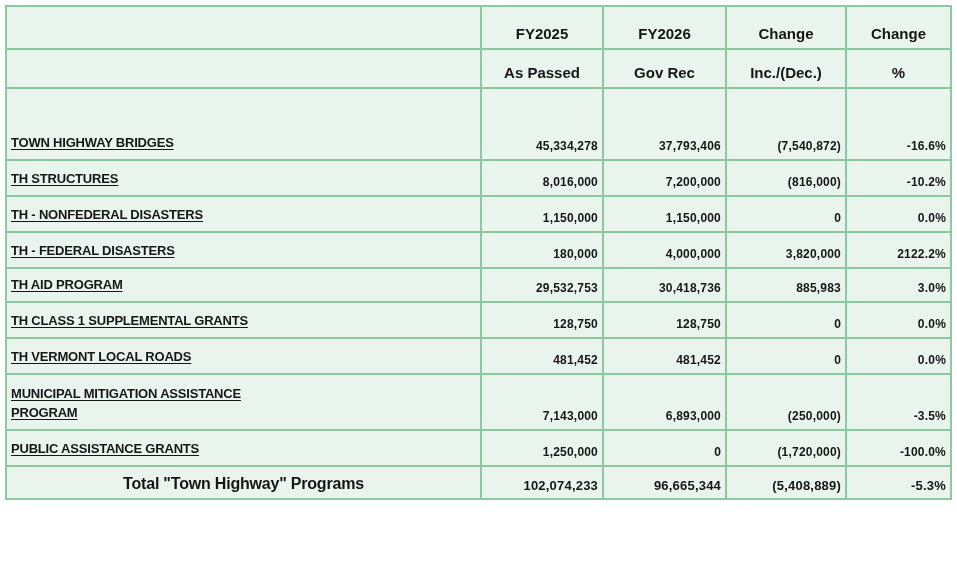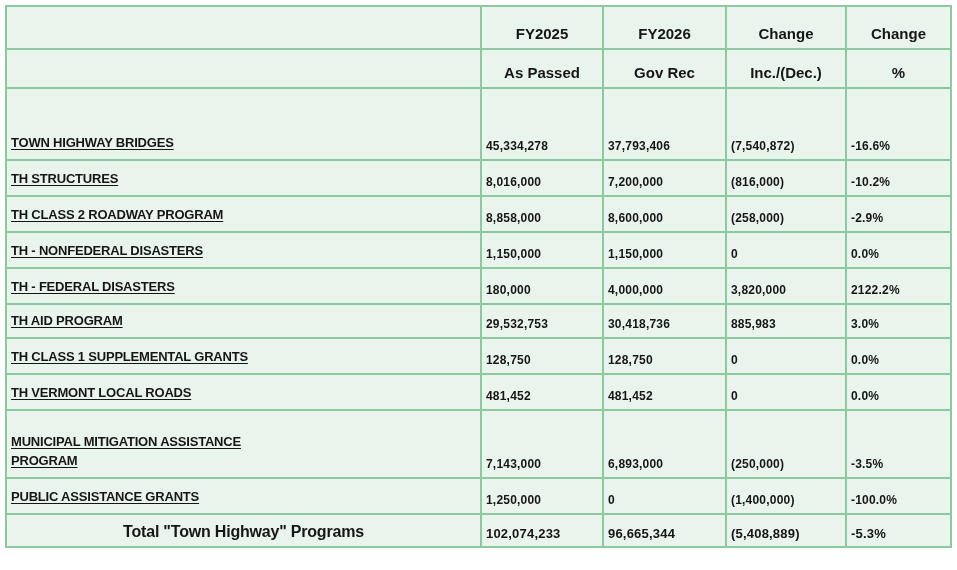--- a/index.html
+++ b/index.html
@@ -36,21 +36,21 @@
   col.c-fy25{width:122px;}
   col.c-fy26{width:123px;}
   col.c-chg{width:120px;}
   col.c-pct{width:105px;}
   
   tr.rh1{height:43px;border-radius:16px;}
   tr.rh2{height:39px;padding-left:14px;}
   tr.r-tall{height:72px;}
   tr.r-std{height:36px;}
   tr.r-aid{height:34px;margin-left:28px;}
-  tr.r-wrap{height:68px;}
+  tr.r-wrap{height:56px;}
   tr.r-total{height:33px;}
   
   th{
     font-size:15px;font-weight:bold;
     text-align:center;
     padding-bottom:5px;
   }
   
   td.lbl{
     text-align:left;
@@ -60,21 +60,21 @@
     letter-spacing:-0.2px;
   }
   td.lbl span{
     text-decoration:underline;
     text-underline-offset:2px;
     white-space:pre-line;
     line-height:1.45;
   }
   
   td.num{
-    text-align:left;
+    text-align:right;
     font-size:12px;
     font-weight:bold;
     letter-spacing:0.2px;
   }
   
   tr.r-total td{padding-bottom:5px;}
   tr.r-total td.lbl-total{
     text-align:center;
     font-size:16px;font-weight:bold;
     letter-spacing:-0.2px;
@@ -120,27 +120,20 @@
         <td class="num">-16.6%</td>
       </tr>
       <tr class="r-std">
         <td class="lbl"><span>TH STRUCTURES</span></td>
         <td class="num">8,016,000</td>
         <td class="num">7,200,000</td>
         <td class="num">(816,000)</td>
         <td class="num">-10.2%</td>
       </tr>
       <tr class="r-std">
-        <td class="lbl"><span>TH CLASS 2 ROADWAY PROGRAM</span></td>
-        <td class="num">8,858,000</td>
-        <td class="num">8,600,000</td>
-        <td class="num">(258,000)</td>
-        <td class="num">-2.9%</td>
-      </tr>
-      <tr class="r-std">
         <td class="lbl"><span>TH - NONFEDERAL DISASTERS</span></td>
         <td class="num">1,150,000</td>
         <td class="num">1,150,000</td>
         <td class="num">0</td>
         <td class="num">0.0%</td>
       </tr>
       <tr class="r-std">
         <td class="lbl"><span>TH - FEDERAL DISASTERS</span></td>
         <td class="num">180,000</td>
         <td class="num">4,000,000</td>
@@ -173,21 +166,21 @@
 PROGRAM</span></td>
         <td class="num">7,143,000</td>
         <td class="num">6,893,000</td>
         <td class="num">(250,000)</td>
         <td class="num">-3.5%</td>
       </tr>
       <tr class="r-std">
         <td class="lbl"><span>PUBLIC ASSISTANCE GRANTS</span></td>
         <td class="num">1,250,000</td>
         <td class="num">0</td>
-        <td class="num">(1,400,000)</td>
+        <td class="num">(1,720,000)</td>
         <td class="num">-100.0%</td>
       </tr>
       <tr class="r-total">
         <td class="lbl-total">Total "Town Highway" Programs</td>
         <td class="num">102,074,233</td>
         <td class="num">96,665,344</td>
         <td class="num">(5,408,889)</td>
         <td class="num">-5.3%</td>
       </tr>
     </tbody>

